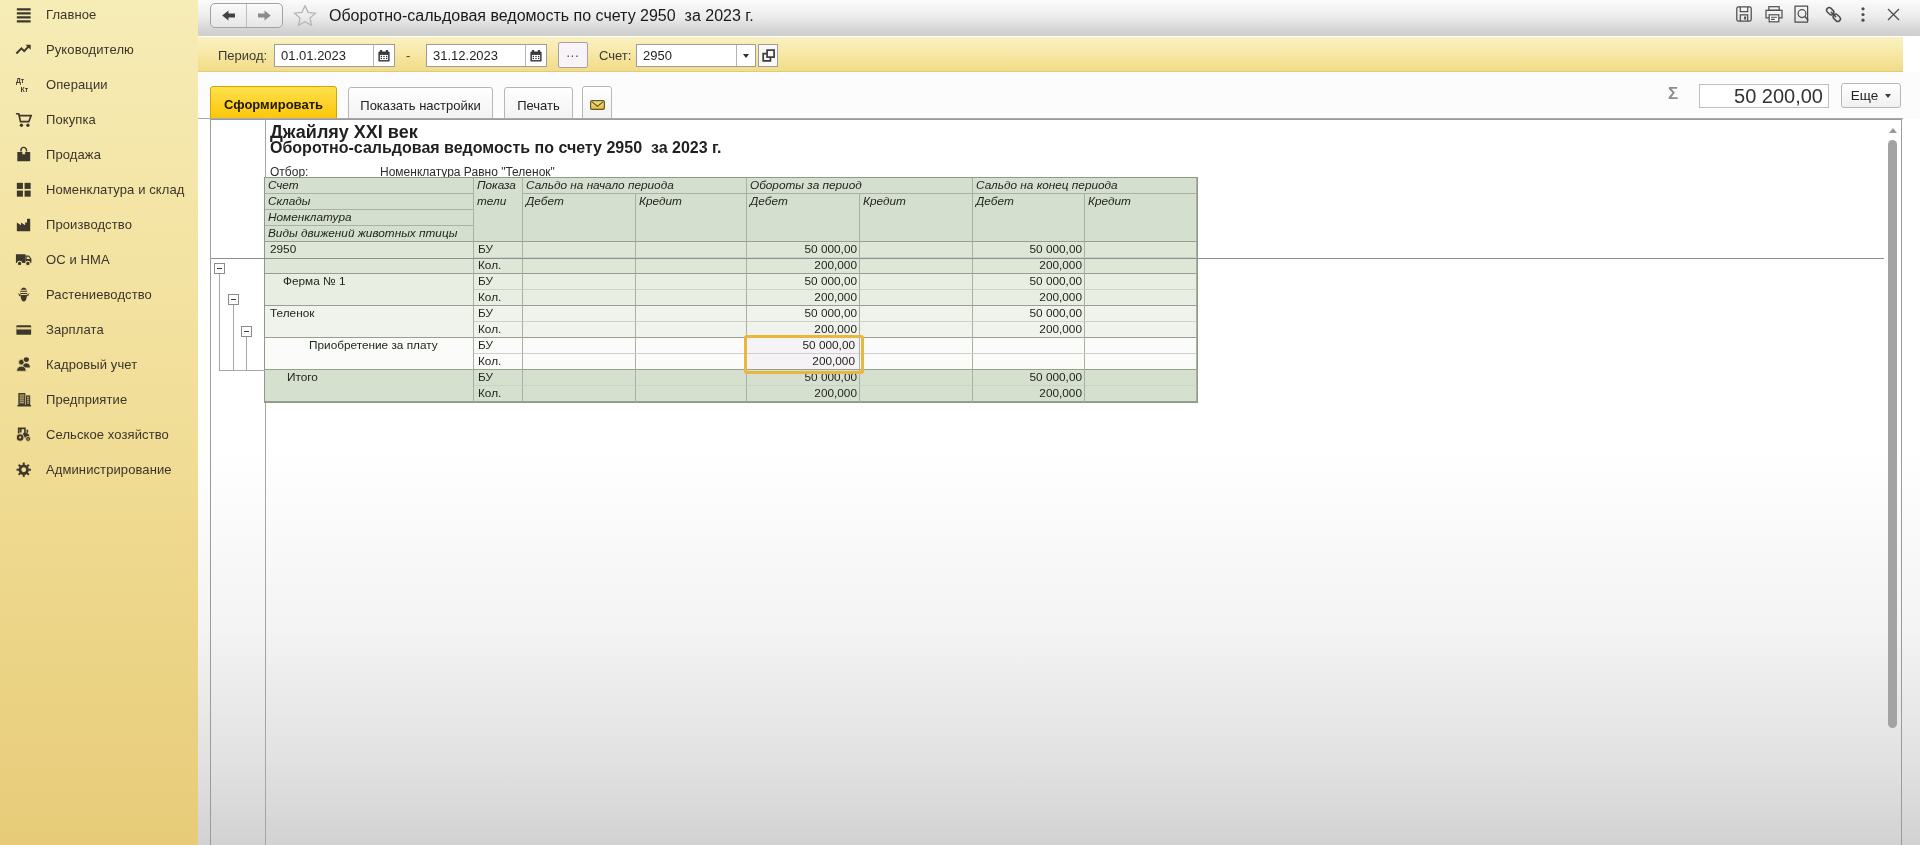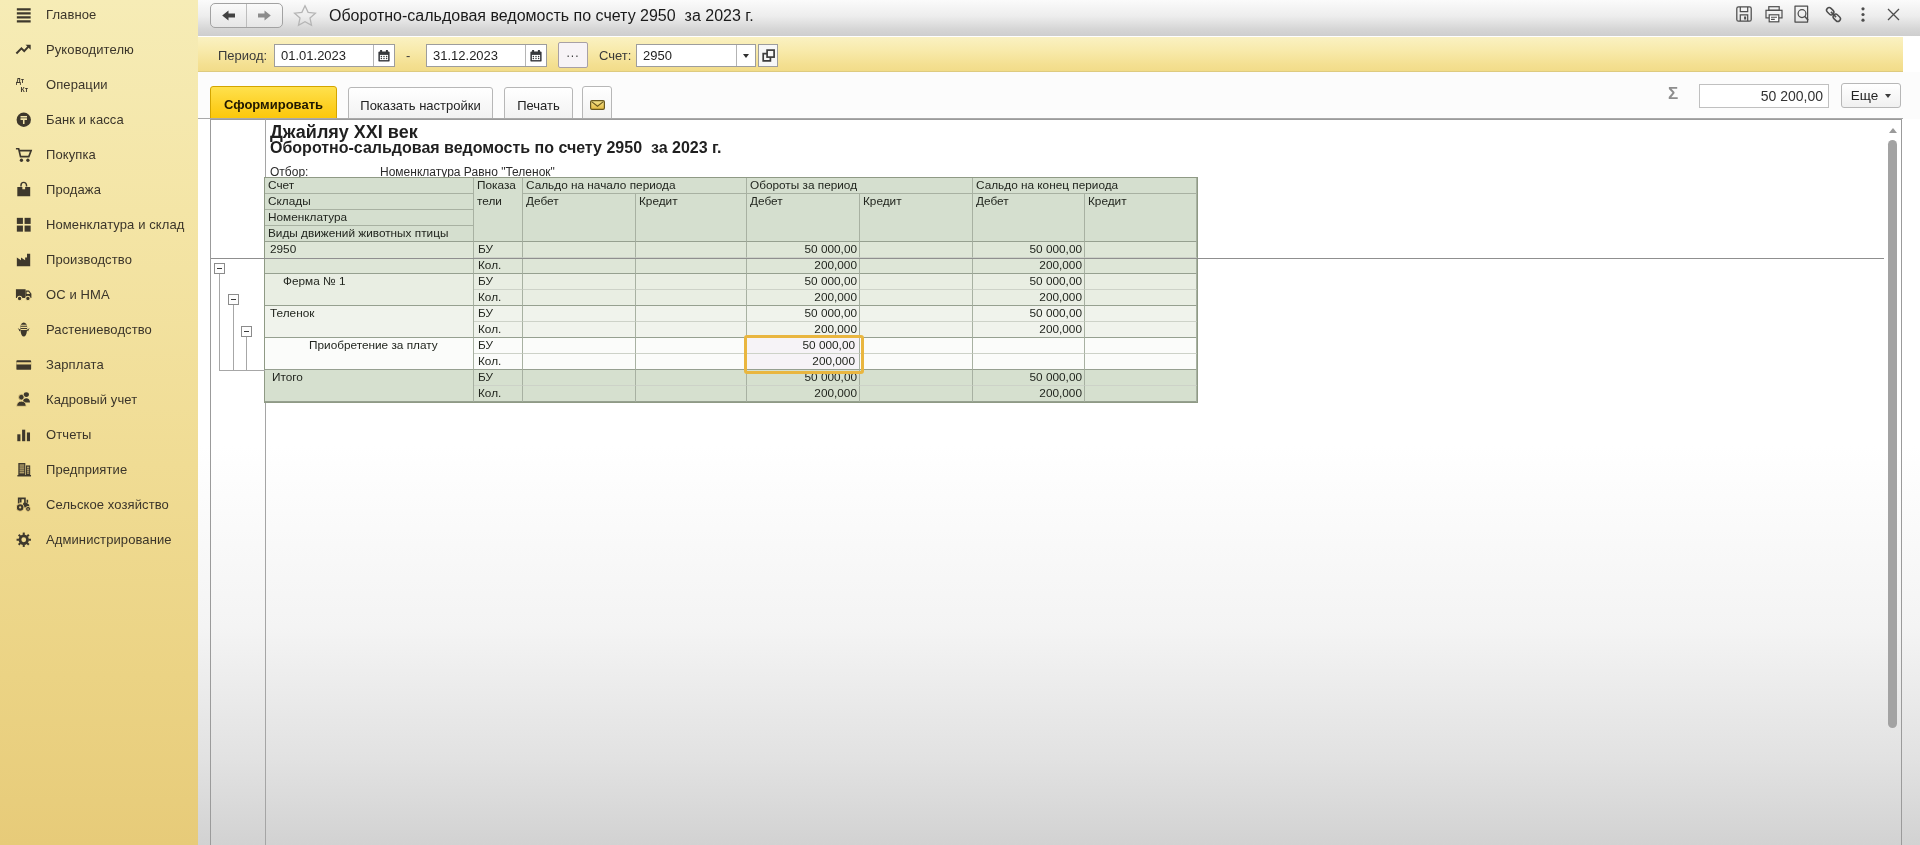--- a/index.html
+++ b/index.html
@@ -67,21 +67,21 @@
   display:flex; align-items:center; justify-content:center;
   border:1px solid #b7b7b7; background:linear-gradient(180deg,#ffffff,#f0f0f0);
 }
 .btn-main {
   font-weight:bold; color:#201800;
   background:linear-gradient(180deg,#ffe14d 0%,#fdd023 55%,#fbc502 100%);
   border:1px solid #d3a500;
 }
 .sigma { position:absolute; font-size:17px; font-weight:bold; color:#8e8e8e; }
 .suminput {
-  position:absolute; height:24px; background:#fff; border:1px solid #c0c0c0; font-size:14px; color:#333;
+  position:absolute; height:24px; background:#fff; border:1px solid #c0c0c0; font-size:20px; color:#333;
   display:flex; align-items:center; justify-content:flex-end; padding-right:5px;
 }
 .more-btn { padding:0 9px; font-size:13.5px; }
 .more-btn .tri-down { margin-left:7px; border-top-color:#3c3c3c; }
 
 .content {
   position:absolute; left:198px; top:119px; width:1722px; height:726px;
   background:linear-gradient(180deg,#ffffff 0%,#ffffff 45%,#f4f4f4 70%,#e2e2e2 88%,#d2d2d2 100%);
 }
 .line { position:absolute; background:#9b9b9b; }
@@ -100,21 +100,21 @@
 .rpt-filter-label { position:absolute; left:72px; top:46px; font-size:12px; color:#2c2c2c; }
 .rpt-filter-value { position:absolute; left:182px; top:46px; font-size:12px; color:#2c2c2c; }
 #tbl { position:absolute; left:67px; top:59px; width:932px; height:224px; }
 .cell {
   position:absolute; font-size:11.8px; color:#22261f; overflow:hidden;
   border-right:1px solid #a8b1a2; border-bottom:1px solid #a8b1a2;
   line-height:15.5px; white-space:pre-line;
 }
 .cell.bb-light { border-bottom-color:#cdd2c8; }
 .cell.bb-strong { border-bottom-color:#96a090; }
-.cell.hd { background:#d5dfcf; padding:0 3px; }
+.cell.hd { background:#d5dfcf; padding:0 3px;font-style:italic; }
 .cell.num { text-align:right; padding-right:2px; }
 .cell.name { padding-left:5px; }
 .tbl-outline { position:absolute; border:1px solid #8f9a85; pointer-events:none; }
 .selrect { position:absolute; border:3px solid #e9b63f; border-radius:3px; }
 
 .vscroll-thumb { position:absolute; width:9px; border-radius:5px; background:#a3a3a3; }
 .vscroll-up { position:absolute; width:0; height:0; border-left:4.5px solid transparent; border-right:4.5px solid transparent; border-bottom:5px solid #9a9a9a; }
 svg { display:block; }
 </style>
 </head>
@@ -139,28 +139,20 @@
         <span class="lbl">Руководителю</span>
       </div>
       <div class="side-item" style="--ko: #f5e9ae;">
         <span class="ic">
           <svg>
             <use href="#i-dtkt"></use>
           </svg>
         </span>
         <span class="lbl">Операции</span>
       </div>
-      <div class="side-item" style="--ko: #f4e7ab;">
-        <span class="ic">
-          <svg>
-            <use href="#i-coin"></use>
-          </svg>
-        </span>
-        <span class="lbl">Банк и касса</span>
-      </div>
       <div class="side-item" style="--ko: #f4e5a7;">
         <span class="ic">
           <svg>
             <use href="#i-cart"></use>
           </svg>
         </span>
         <span class="lbl">Покупка</span>
       </div>
       <div class="side-item" style="--ko: #f3e3a3;">
         <span class="ic">
@@ -210,28 +202,20 @@
         </span>
         <span class="lbl">Зарплата</span>
       </div>
       <div class="side-item" style="--ko: #edd58b;">
         <span class="ic">
           <svg>
             <use href="#i-people"></use>
           </svg>
         </span>
         <span class="lbl">Кадровый учет</span>
-      </div>
-      <div class="side-item" style="--ko: #ecd389;">
-        <span class="ic">
-          <svg>
-            <use href="#i-chart"></use>
-          </svg>
-        </span>
-        <span class="lbl">Отчеты</span>
       </div>
       <div class="side-item" style="--ko: #ebd186;">
         <span class="ic">
           <svg>
             <use href="#i-building"></use>
           </svg>
         </span>
         <span class="lbl">Предприятие</span>
       </div>
       <div class="side-item" style="--ko: #eacf83;">
@@ -481,21 +465,21 @@
       <div class="cell num bb-light" style="left: 595px; top: 160px; width: 113px; height: 16px; background: rgb(251, 252, 250);"></div>
       <div class="cell num bb-light" style="left: 708px; top: 160px; width: 112px; height: 16px; background: rgb(251, 252, 250);"></div>
       <div class="cell num bb-light" style="left: 820px; top: 160px; width: 112px; height: 16px; background: rgb(251, 252, 250);"></div>
       <div class="cell name bb-strong" style="left: 209px; top: 176px; width: 49px; height: 16px; background: rgb(251, 252, 250); padding-left: 4px;">Кол.</div>
       <div class="cell num bb-strong" style="left: 258px; top: 176px; width: 113px; height: 16px; background: rgb(251, 252, 250);"></div>
       <div class="cell num bb-strong" style="left: 371px; top: 176px; width: 111px; height: 16px; background: rgb(251, 252, 250);"></div>
       <div class="cell num bb-strong" style="left: 482px; top: 176px; width: 113px; height: 16px; background: rgb(246, 243, 247); padding-right: 4px;">200,000</div>
       <div class="cell num bb-strong" style="left: 595px; top: 176px; width: 113px; height: 16px; background: rgb(251, 252, 250);"></div>
       <div class="cell num bb-strong" style="left: 708px; top: 176px; width: 112px; height: 16px; background: rgb(251, 252, 250);"></div>
       <div class="cell num bb-strong" style="left: 820px; top: 176px; width: 112px; height: 16px; background: rgb(251, 252, 250);"></div>
-      <div class="cell name bb-strong" style="left: 0px; top: 192px; width: 209px; height: 32px; background: rgb(214, 224, 207); padding-left: 7px;">Итого</div>
+      <div class="cell name bb-strong" style="left: 0px; top: 192px; width: 209px; height: 32px; background: rgb(214, 224, 207); padding-left: 22px;">Итого</div>
       <div class="cell name bb-light" style="left: 209px; top: 192px; width: 49px; height: 16px; background: rgb(214, 224, 207); padding-left: 4px;">БУ</div>
       <div class="cell num bb-light" style="left: 258px; top: 192px; width: 113px; height: 16px; background: rgb(214, 224, 207);"></div>
       <div class="cell num bb-light" style="left: 371px; top: 192px; width: 111px; height: 16px; background: rgb(214, 224, 207);"></div>
       <div class="cell num bb-light" style="left: 482px; top: 192px; width: 113px; height: 16px; background: rgb(214, 224, 207);">50 000,00</div>
       <div class="cell num bb-light" style="left: 595px; top: 192px; width: 113px; height: 16px; background: rgb(214, 224, 207);"></div>
       <div class="cell num bb-light" style="left: 708px; top: 192px; width: 112px; height: 16px; background: rgb(214, 224, 207);">50 000,00</div>
       <div class="cell num bb-light" style="left: 820px; top: 192px; width: 112px; height: 16px; background: rgb(214, 224, 207);"></div>
       <div class="cell name bb-strong" style="left: 209px; top: 208px; width: 49px; height: 16px; background: rgb(214, 224, 207); padding-left: 4px;">Кол.</div>
       <div class="cell num bb-strong" style="left: 258px; top: 208px; width: 113px; height: 16px; background: rgb(214, 224, 207);"></div>
       <div class="cell num bb-strong" style="left: 371px; top: 208px; width: 111px; height: 16px; background: rgb(214, 224, 207);"></div>

